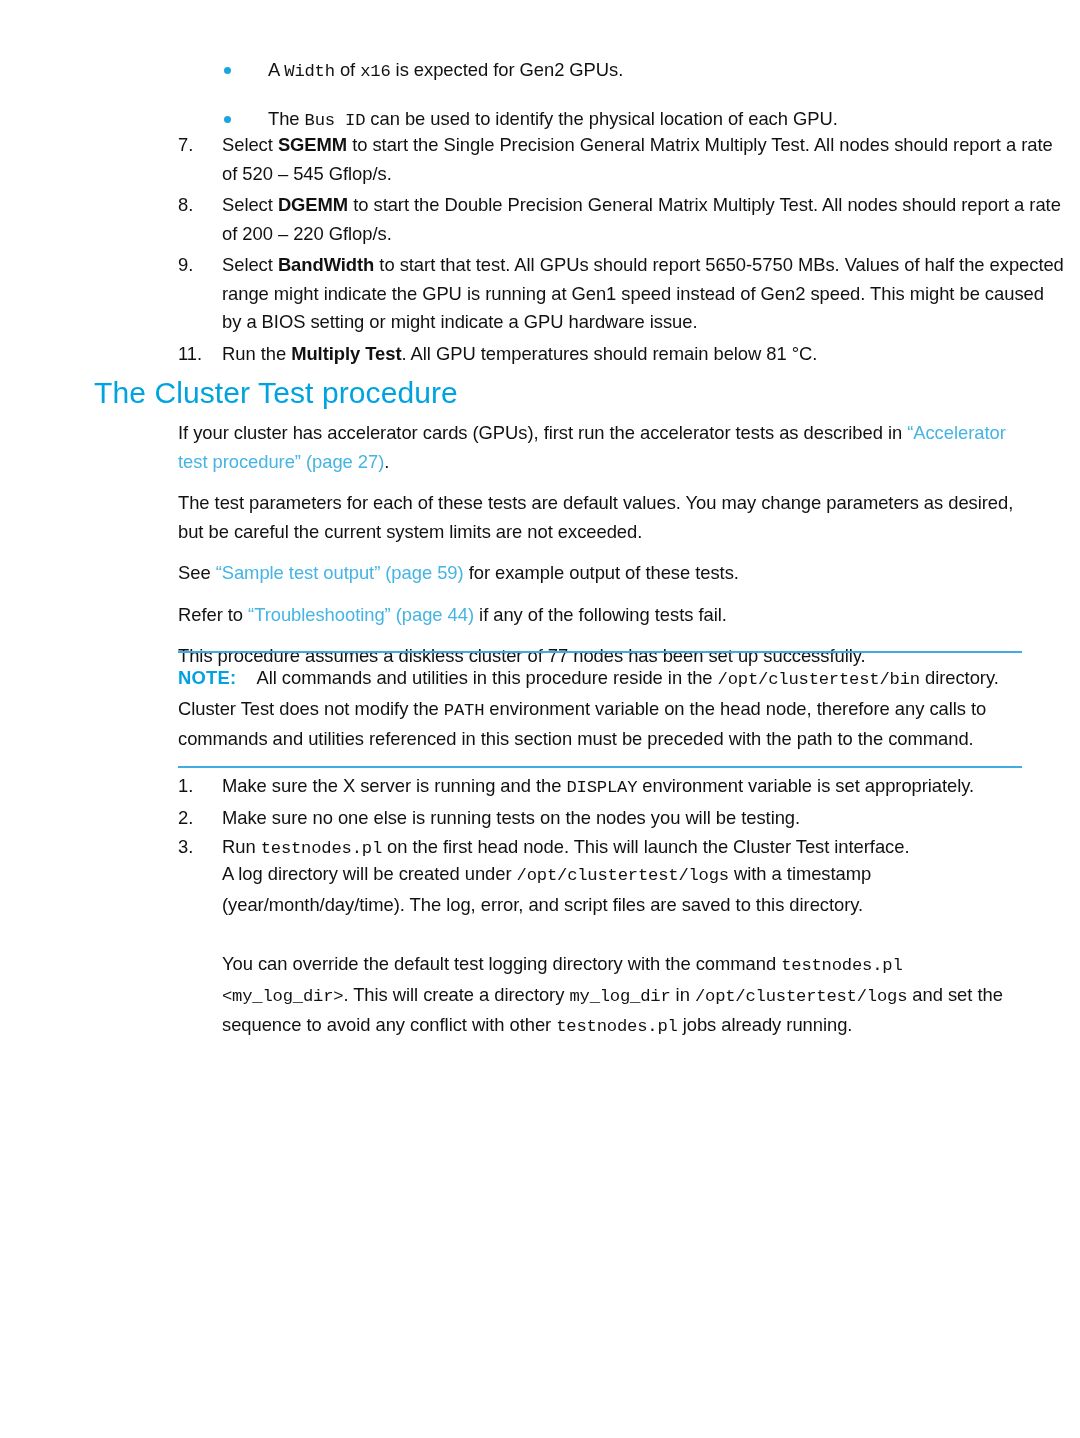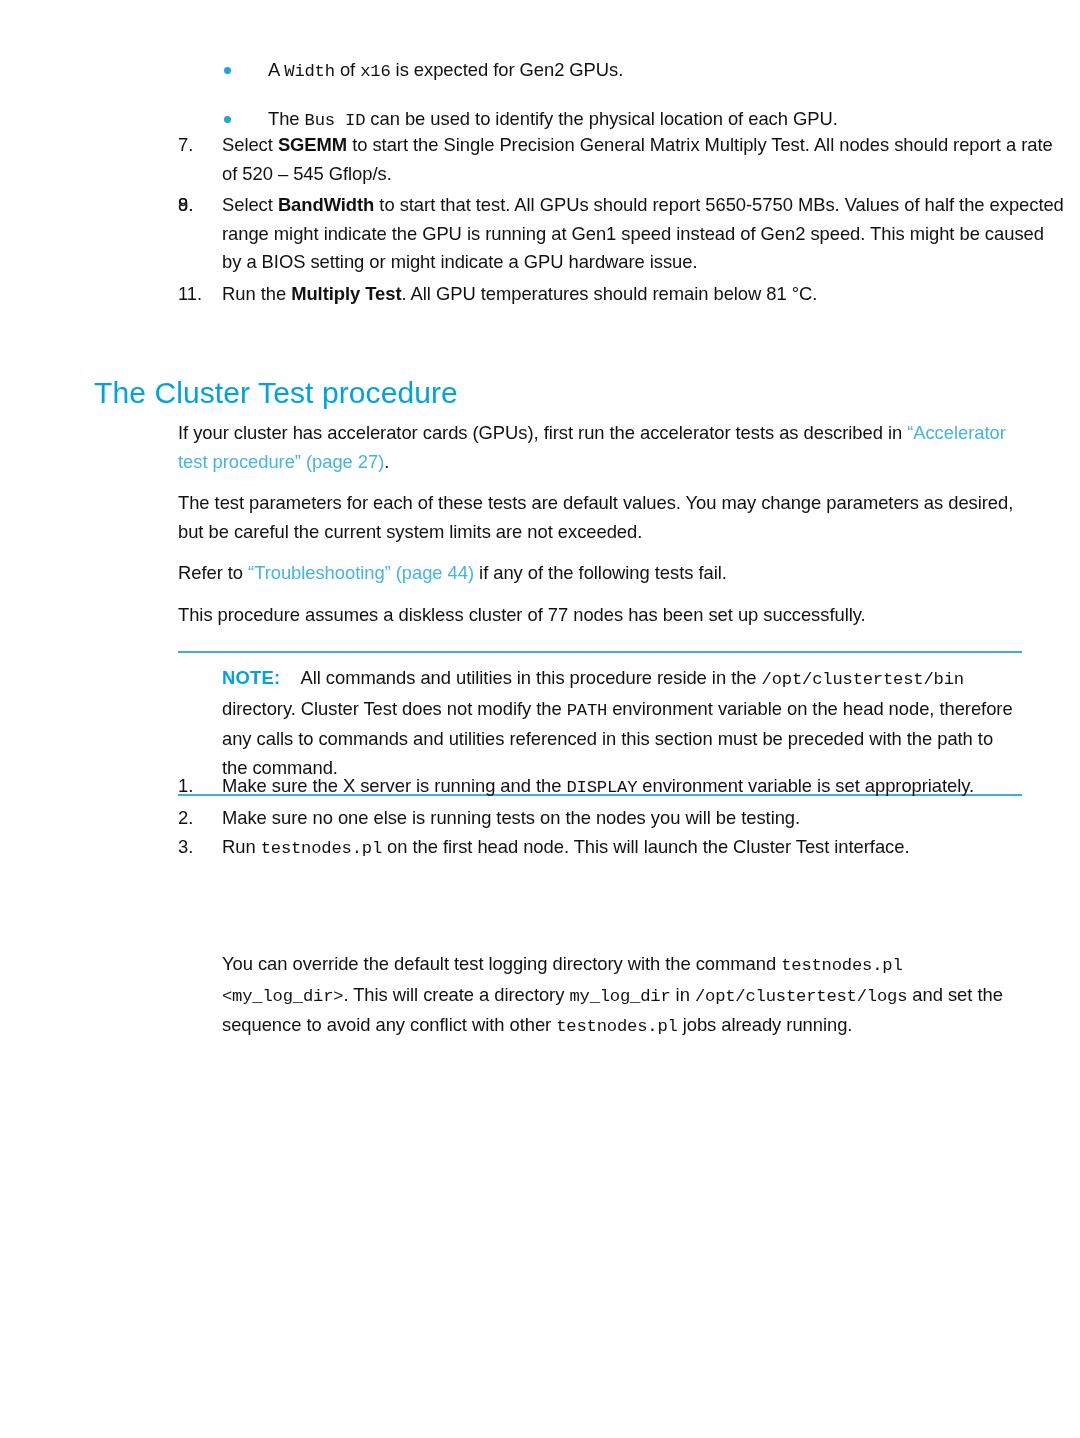--- a/index.html
+++ b/index.html
@@ -105,21 +105,20 @@
     top: 651px;
     width: 844px;
   }
   .note .rule {
     height: 2px;
     background: #3FADE0;
     width: 100%;
   }
   .note .note-body {
     padding: 11px 0 12px 0;
-    margin-left: 44px;
   }
   .note .note-label {
     color: #00A3DF;
     font-weight: bold;
     letter-spacing: 0.2px;
   }
 
   
   .olist2 {
     position: absolute;
@@ -179,20 +178,21 @@
 
   <div class="olist body-text">
 
     <div class="li li-wide">
       <span class="num">7.</span>
       <span><span>Select </span><b>SGEMM</b><span> to start the Single Precision General Matrix Multiply Test. All nodes should report a rate of 520 – 545 Gflop/s.</span></span>
     </div>
 
     <div class="li li-wide">
       <span class="num">8.</span>
+      <span><span>Select </span><b>DGEMM</b><span> to start the Double Precision General Matrix Multiply Test. All nodes should report a rate of 200 – 220 Gflop/s.</span></span>
     </div>
 
     <div class="li li-wide">
       <span class="num">9.</span>
       <span><span>Select </span><b>BandWidth</b><span> to start that test. All GPUs should report 5650-5750 MBs. Values of half the expected range might indicate the GPU is running at Gen1 speed instead of Gen2 speed. This might be caused by a BIOS setting or might indicate a GPU hardware issue.</span></span>
     </div>
 
 
     <div class="li">
       <span class="num">11.</span>
@@ -203,20 +203,21 @@
 
   <div class="section-heading">The Cluster Test procedure</div>
 
   <div class="paras body-text">
 
 
     <p><span>If your cluster has accelerator cards (GPUs), first run the accelerator tests as described in </span><span class="link">“Accelerator test procedure” (page 27)</span><span>.</span></p>
 
     <p>The test parameters for each of these tests are default values. You may change parameters as desired, but be careful the current system limits are not exceeded.</p>
 
+    <p><span>See </span><span class="link">“Sample test output” (page 59)</span><span> for example output of these tests.</span></p>
 
     <p><span>Refer to </span><span class="link">“Troubleshooting” (page 44)</span><span> if any of the following tests fail.</span></p>
 
     <p>This procedure assumes a diskless cluster of 77 nodes has been set up successfully.</p>
 
   </div>
 
   <div class="note">
     <div class="rule"></div>
     <div class="note-body body-text"><span class="note-label">NOTE:</span>&nbsp;&nbsp;&nbsp;&nbsp;<span>All commands and utilities in this procedure reside in the </span><code>/opt/clustertest/bin</code><span> directory. Cluster Test does not modify the </span><code>PATH</code><span> environment variable on the head node, therefore any calls to commands and utilities referenced in this section must be preceded with the path to the command.</span></div>
@@ -235,20 +236,21 @@
       <span><span>Make sure no one else is running tests on the nodes you will be testing.</span></span>
     </div>
 
     <div class="li">
       <span class="num">3.</span>
       <span><span>Run </span><code>testnodes.pl</code><span> on the first head node. This will launch the Cluster Test interface.</span></span>
     </div>
 
   </div>
 
+  <div class="cont-para cont-1 body-text"><span>A log directory will be created under </span><code>/opt/clustertest/logs</code><span> with a timestamp (year/month/day/time). The log, error, and script files are saved to this directory.</span></div>
 
   <div class="cont-para cont-2 body-text"><span>You can override the default test logging directory with the command </span><code>testnodes.pl &lt;my_log_dir&gt;</code><span>. This will create a directory </span><code>my_log_dir</code><span> in </span><code>/opt/clustertest/logs</code><span> and set the sequence to avoid any conflict with other </span><code>testnodes.pl</code><span> jobs already running.</span></div>
 
   <div class="footer">
     <span>The Cluster Test procedure</span><span class="pg">29</span>
   </div>
 
 </div>
 
 </body></html>

